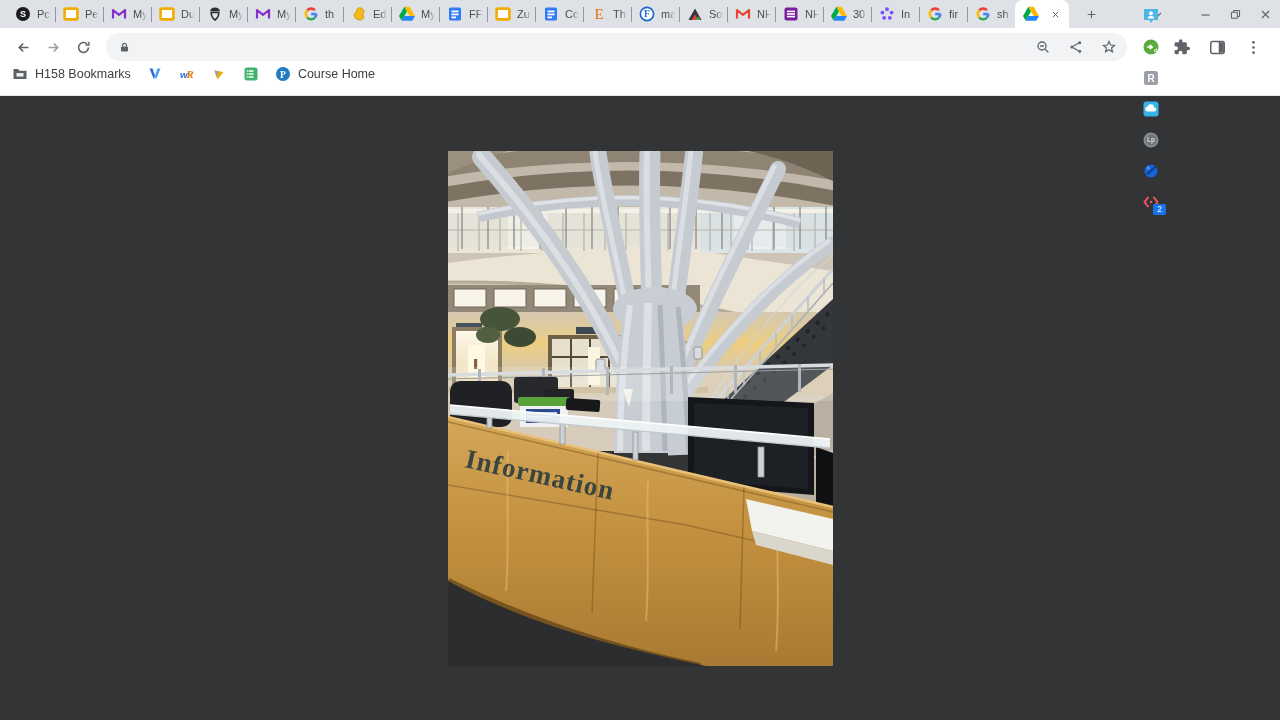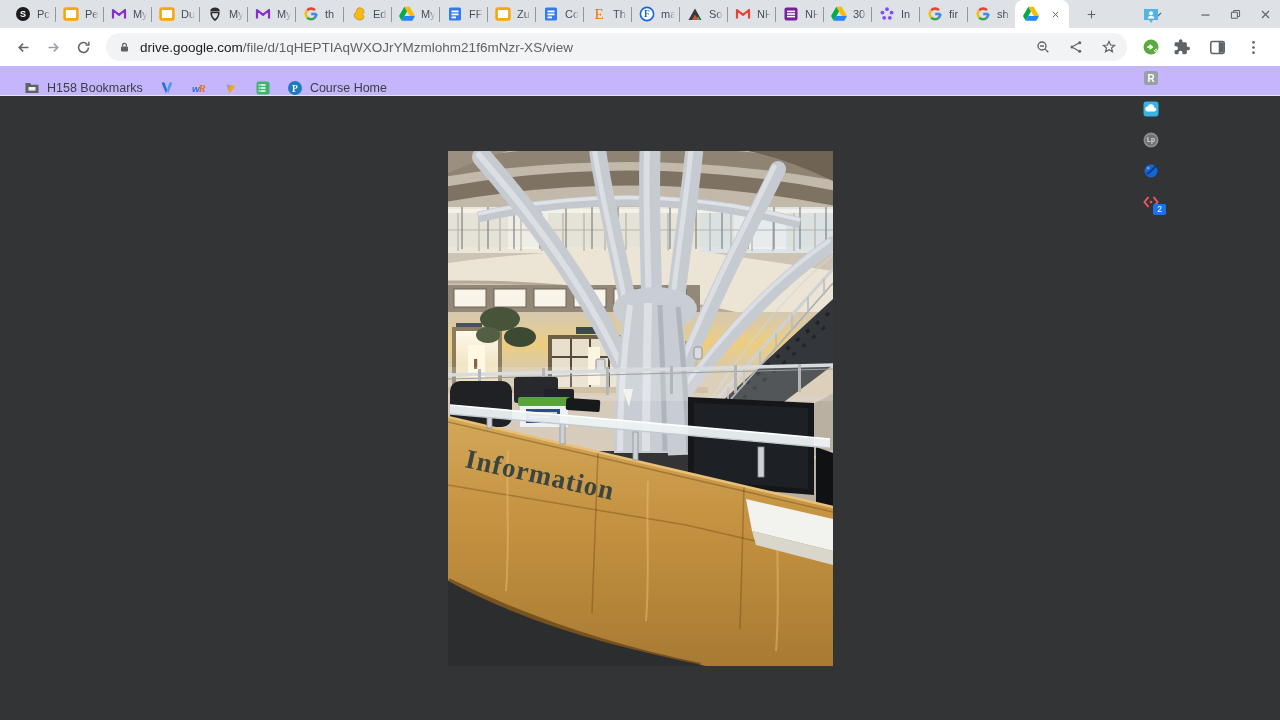--- a/index.html
+++ b/index.html
@@ -39,21 +39,21 @@
   .box-icons svg { width:16px; height:16px; display:block; }
   .ext-area { display:flex; align-items:center; gap:12px; margin:0 6px 0 8px;flex-direction:column; }
   .ext { position:relative; width:19px; height:19px; display:flex; align-items:center; justify-content:center; }
   .ext svg { width:18px; height:18px; display:block; }
   .ext .badge { position:absolute; right:-6px; bottom:-3px; min-width:13px; height:11px; padding:0 2px;
     font-size:8.5px; line-height:11px; text-align:center; color:#fff; border-radius:2px; }
   .tb-right { display:flex; align-items:center; gap:6px; padding-right:4px; }
   .tb-right .nav-btn svg { width:19px; height:19px; }
 
   
-  .bookmarks { height:30px; background:#c4b5fd; display:flex; align-items:flex-end; padding:0 24px; gap:16px;
+  .bookmarks { height:30px; background:#ffffff; display:flex; align-items:flex-start; padding:0 12px; gap:16px;
     box-shadow:inset 0 -1px 0 #e4e6e9; }
   .bm { display:flex; align-items:center; gap:7px; }
   .bm .fav svg { width:16px; height:16px; }
   .bm-label { font-size:12.5px; color:#3c4043; white-space:nowrap; }
 
   
   .content { height:624px; background:#333436; display:flex; align-items:center; justify-content:center; }
   .photo { width:385px; height:515px; display:block; }
 </style>
 </head>
@@ -345,21 +345,20 @@
         <path d="M19.6 3.8v4.6H15" stroke-width="2"></path>
       </svg>
   </div>
   <div class="omnibox">
     <span class="lock">
       <svg viewBox="0 0 24 24">
           <rect x="5.5" y="10" width="13" height="9.5" rx="1.8" fill="#5f6368"></rect>
           <path d="M8.5 10V7.8a3.5 3.5 0 0 1 7 0V10" fill="none" stroke="#5f6368" stroke-width="2.2"></path>
         </svg>
     </span>
-    <span class="url"><span class="domain">drive.google.com</span><span class="path">/file/d/1qHEPTIAqWXOJrYMzmlohm21f6mNzr-XS/view</span></span>
     <span class="box-icons">
       <span>
         <svg viewBox="0 0 24 24" fill="none" stroke="#5f6368" stroke-width="2">
             <circle cx="10.5" cy="10.5" r="6"></circle>
             <path d="M7.6 10.5h5.8M15.2 15.2L20 20"></path>
           </svg>
       </span>
       <span>
         <svg viewBox="0 0 24 24" fill="#5f6368">
             <circle cx="6" cy="12" r="2.3"></circle>

